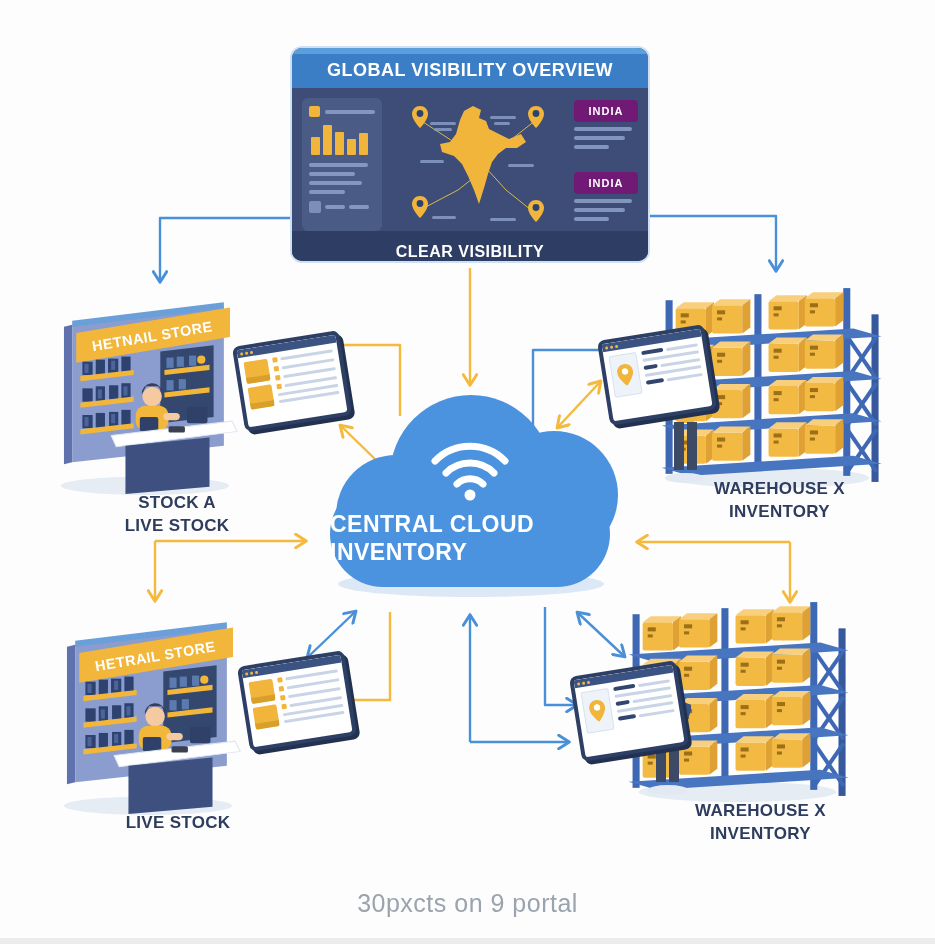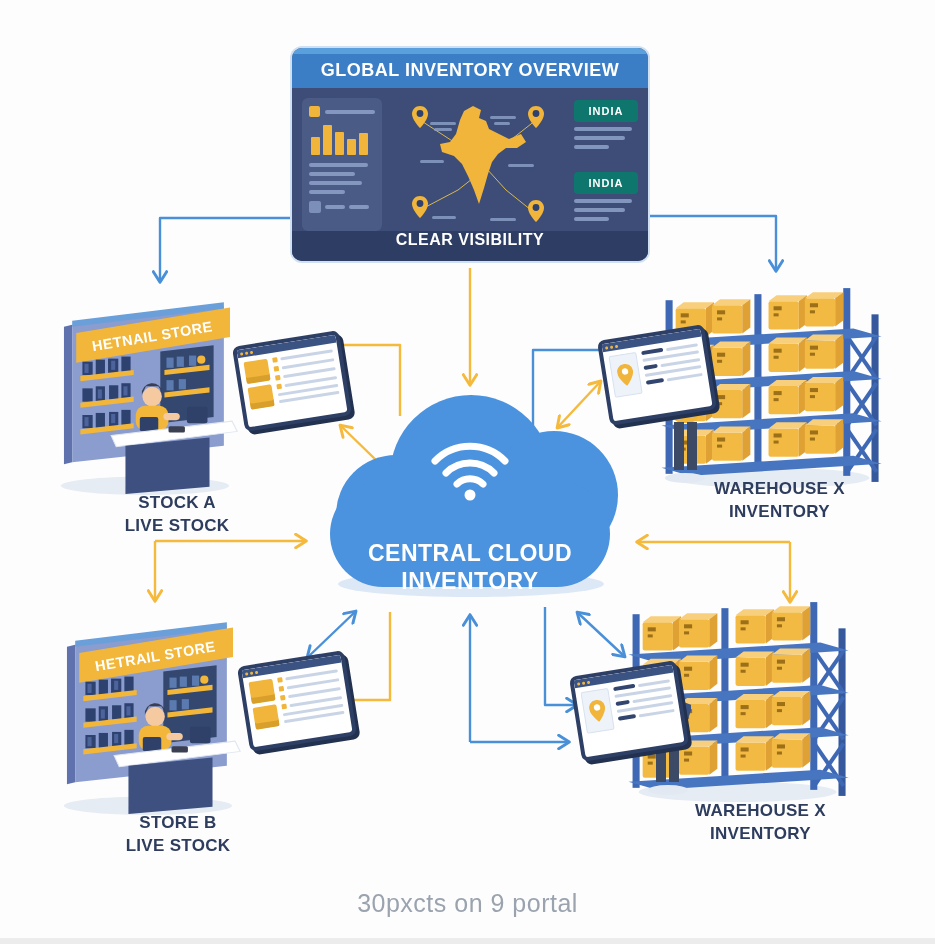--- a/index.html
+++ b/index.html
@@ -24,39 +24,39 @@
   .stats-head .ln{flex:1;}
   .bars{display:flex;align-items:flex-end;gap:3px;height:32px;margin:2px 2px 8px 2px;}
   .bars div{width:9px;background:#f0b53a;border-radius:1px;}
   .stats-lines .ln{margin:5px 0;}
   .w90{width:90%;} .w70{width:70%;} .w80{width:80%;} .w55{width:55%;}
   .stats-foot{display:flex;align-items:center;gap:4px;margin-top:7px;}
   .sq2{width:12px;height:12px;background:#7b8fb8;border-radius:2px;flex:0 0 auto;}
   .stats-foot .ln{width:20px;} 
   .map-panel{flex:1;position:relative;}
   .side-panel{width:72px;padding-top:2px;}
-  .badge{background:#0f766e;color:#fff;font-weight:700;font-size:11px;text-align:center;
+  .badge{background:#701a75;color:#fff;font-weight:700;font-size:11px;text-align:center;
          padding:5px 4px;border-radius:4px;letter-spacing:1px;}
   .side-lines .ln{margin:5px 0;}
   .side-gap{height:18px;}
-  .dash-footer{height:30px;background:#2e3d63;display:flex;align-items:flex-start;justify-content:center;}
+  .dash-footer{height:30px;background:#2e3d63;display:flex;align-items:flex-end;justify-content:center;}
   .dash-footer span{color:#fff;font-weight:700;font-size:16px;letter-spacing:.5px;}
 
   
   .cloud{left:330px;top:395px;width:280px;height:205px;z-index:2;}
   .cloud .shadow{position:absolute;left:8px;top:176px;width:266px;height:26px;border-radius:50%;
                  background:#dde8f6;}
   .cloud .puff{position:absolute;background:#4b93de;border-radius:50%;}
   .p1{left:6px;top:60px;width:120px;height:120px;}
   .p2{left:60px;top:0;width:162px;height:162px;}
   .p3{left:160px;top:36px;width:128px;height:128px;}
   .cloud .base{position:absolute;left:0;top:86px;width:280px;height:106px;border-radius:54px;
                background:#4b93de;}
-  .cloud-text{position:absolute;left:0;top:116px;width:100%;text-align:center;color:#fff;
-              font-weight:700;font-size:23px;line-height:1.2;letter-spacing:.5px;margin-top:29px;}
+  .cloud-text{position:absolute;left:0;top:116px;width:100%;text-align:left;color:#fff;
+              font-weight:700;font-size:23px;line-height:1.2;letter-spacing:.5px;}
   .wifi{position:absolute;left:95px;top:40px;}
 
   
   .tablet{width:100px;height:78px;background:#fff;border:4px solid #2e3f66;border-radius:7px;
           transform:rotate(-9deg);z-index:3;box-shadow:3px 4px 0 #22314f;overflow:hidden;}
   .tab-bar{height:8px;background:#3b5383;display:flex;align-items:center;gap:2px;padding-left:3px;}
   .tab-bar i{width:3px;height:3px;border-radius:50%;background:#f0b53a;display:block;}
   .tab-body{display:flex;gap:5px;padding:5px;}
   .tab-left .imgbox{width:24px;height:22px;background:#f0b53a;border-radius:2px;margin-bottom:4px;
                     box-shadow:inset 0 -6px 0 #d99f2b;}
@@ -107,21 +107,21 @@
       <path stroke="#4a90d8" d="M470,742 H568" marker-end="url(#hb)"></path>
       <path stroke="#4a90d8" d="M545,607 V705 H576" marker-end="url(#hb)"></path>
       <path stroke="#4a90d8" d="M578,613 L624,656" marker-start="url(#hb)" marker-end="url(#hb)"></path>
       <path stroke="#f5b93c" d="M790,542 H638" marker-end="url(#hy)"></path>
       <path stroke="#f5b93c" d="M790,542 V601" marker-end="url(#hy)"></path>
     </g>
   </svg>
 
   <div class="abs dashboard">
     <div class="dash-header">
-      <span>GLOBAL INVENTORY OVERVIEW</span>
+      <span>GLOBAL VISIBILITY OVERVIEW</span>
     </div>
     <div class="dash-body">
       <div class="stats-panel">
         <div class="stats-head">
           <span class="sq"></span>
           <span class="ln"></span>
         </div>
         <div class="bars">
             <div style="height: 18px;"></div>
             <div style="height: 30px;"></div>
@@ -422,21 +422,20 @@
         <div class="row">
             <span class="gln"></span>
           </div>
         <div class="row">
             <span class="gln"></span>
           </div>
       </div>
     </div>
   </div>
   <div class="abs node-label" style="left:98px;top:812px;width:160px;">
-    <div>STORE B</div>
     <div>LIVE STOCK</div>
   </div>
 
   <svg class="abs illus" style="left:648px;top:278px;" width="235" height="212" viewBox="0 0 230 210">
     <ellipse cx="120" cy="198" rx="98" ry="10" fill="#e6ecf4"></ellipse>
     <g>
       <rect x="16" y="22" width="7" height="172" fill="#3e68b4"></rect>
       <rect x="104" y="16" width="7" height="172" fill="#3e68b4"></rect>
       <rect x="192" y="10" width="7" height="186" fill="#3e68b4"></rect>
       <rect x="220" y="36" width="7" height="166" fill="#35599c"></rect>

